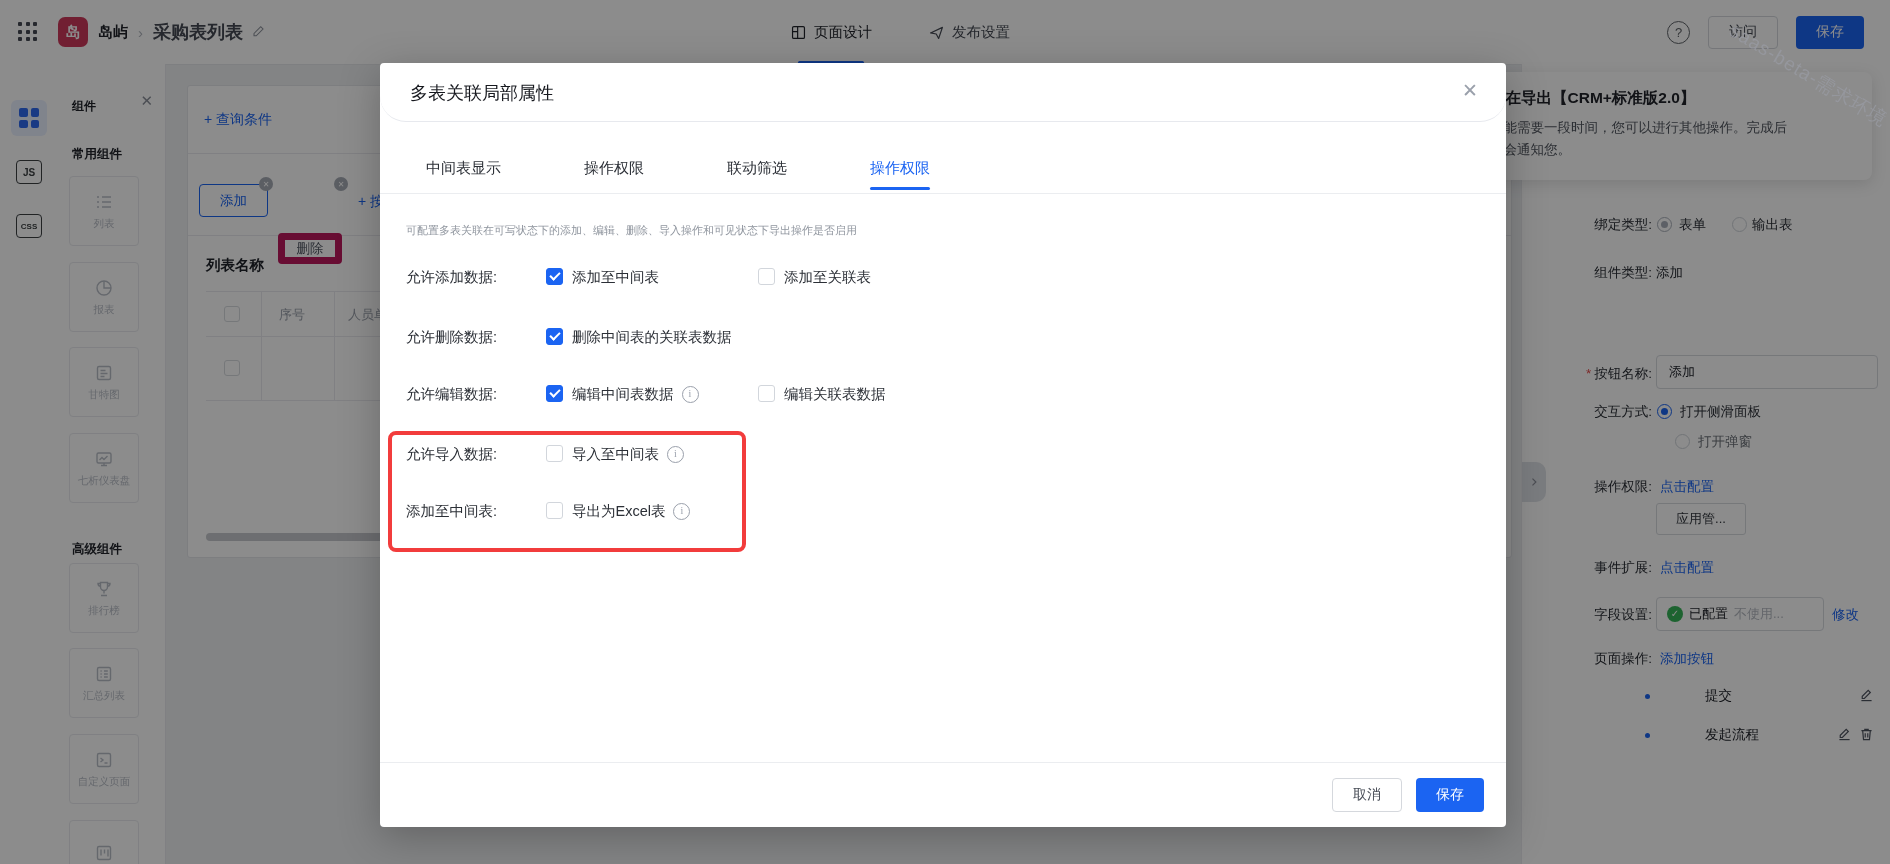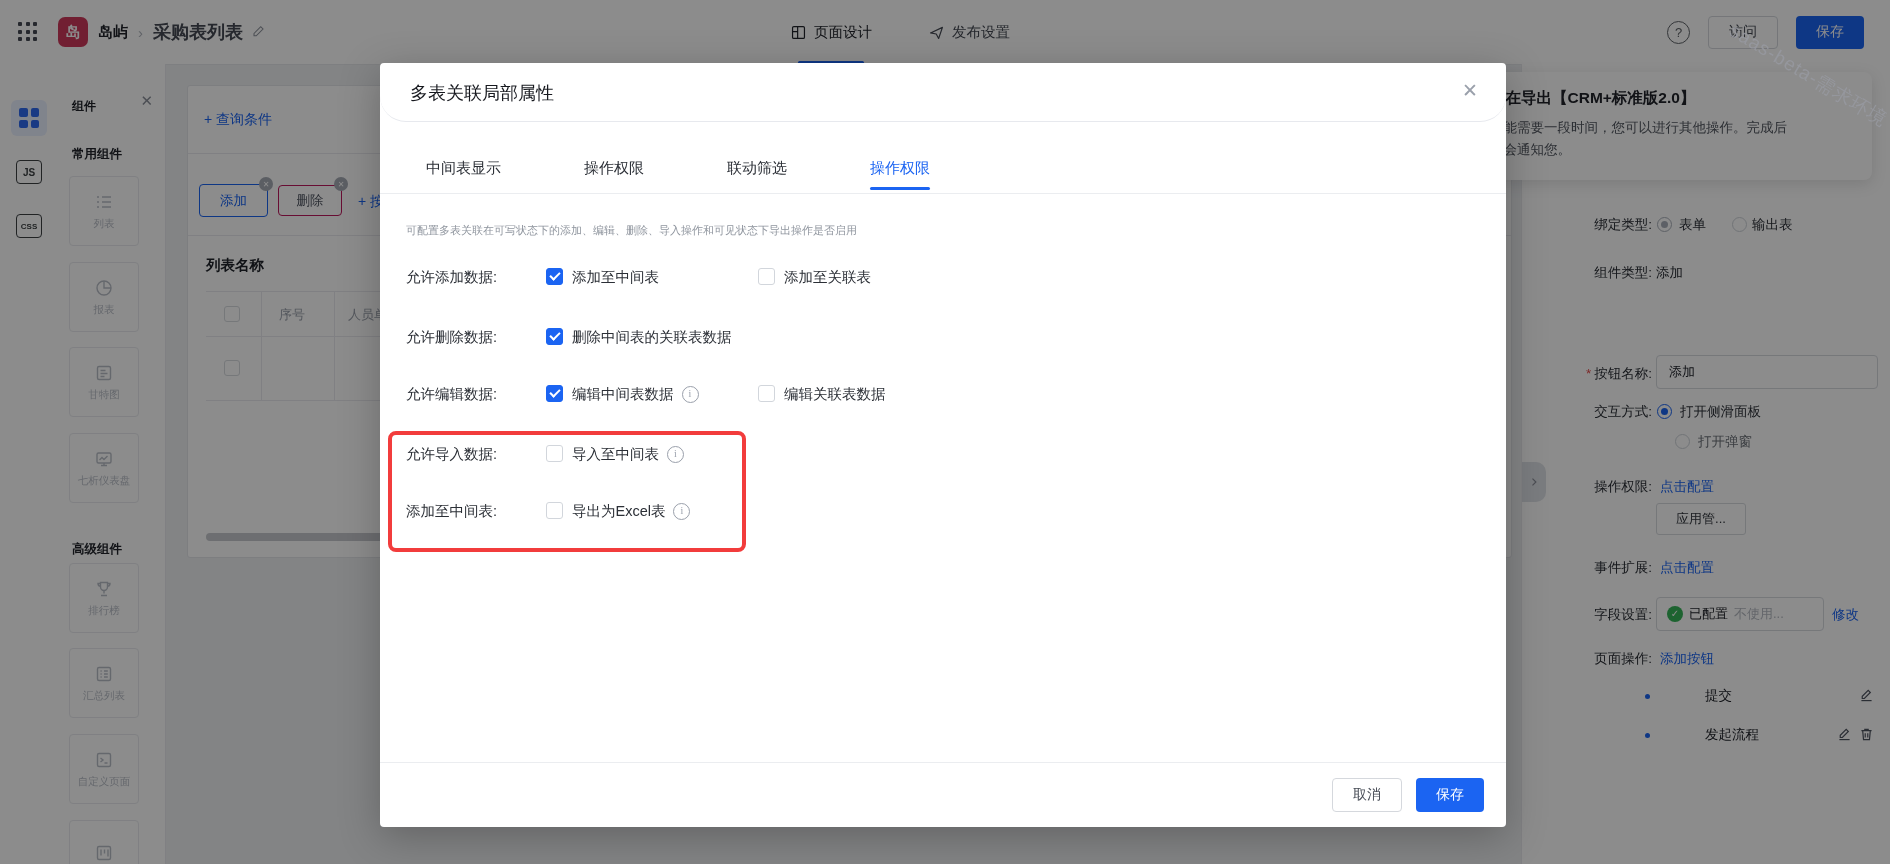--- a/index.html
+++ b/index.html
@@ -40,21 +40,21 @@
   .tile svg{stroke:#b9bec7;fill:none;stroke-width:1.4;}
   .tlabel{font-size:10.5px;color:#b9bec7;white-space:nowrap;}
   
   .canvas{position:absolute;left:165px;top:64px;right:368px;bottom:0;background:#eef0f3;}
   .card{position:absolute;left:22px;top:21px;width:1323px;height:471px;background:#fff;border:1px solid #e4e6ea;border-radius:3px;}
   .card-sec1{position:absolute;left:0;right:0;top:0;height:67px;border-bottom:1px solid #e9eaee;display:flex;align-items:center;}
   .blue-link{color:#1b64f2;font-size:14px;cursor:pointer;}
   .card-sec2{position:absolute;left:0;right:0;top:67px;height:82px;border-bottom:1px solid #e9eaee;}
   .cv-btn{position:absolute;height:33px;border-radius:4px;background:#fff;font-size:13.5px;display:flex;align-items:center;justify-content:center;box-sizing:border-box;cursor:pointer;}
   .cv-btn.sel{border:1.5px solid #1b64f2;color:#1b64f2;}
-  .cv-btn.plain{border:1px solid #be185d;color:#4e5460;}
+  .cv-btn.plain{border:7px solid #be185d;color:#4e5460;margin-top:48px;}
   .xbadge{position:absolute;width:14px;height:14px;border-radius:50%;background:#a6abb5;color:#fff;font-size:8px;display:flex;align-items:center;justify-content:center;z-index:2;cursor:pointer;}
   .list-title{position:absolute;left:18px;top:170px;font-size:14.5px;font-weight:bold;color:#20242b;}
   .ctable{position:absolute;left:18px;top:205px;right:18px;height:243px;border-top:1px solid #e9eaee;}
   .throw{position:absolute;left:0;right:0;height:44px;border-bottom:1px solid #e9eaee;}
   .tdrow{position:absolute;left:0;right:0;top:44px;height:64px;border-bottom:1px solid #e9eaee;}
   .vline{position:absolute;top:0;width:1px;background:#e9eaee;}
   .chk{width:16px;height:16px;border:1.5px solid #d7dade;border-radius:3px;background:#fff;display:inline-block;position:absolute;box-sizing:border-box;}
   .th-text{position:absolute;font-size:13px;color:#9aa0ab;top:14px;white-space:nowrap;}
   .hscroll{position:absolute;left:18px;top:447px;width:420px;height:8px;border-radius:4px;background:#c6c9ce;cursor:pointer;}
   

